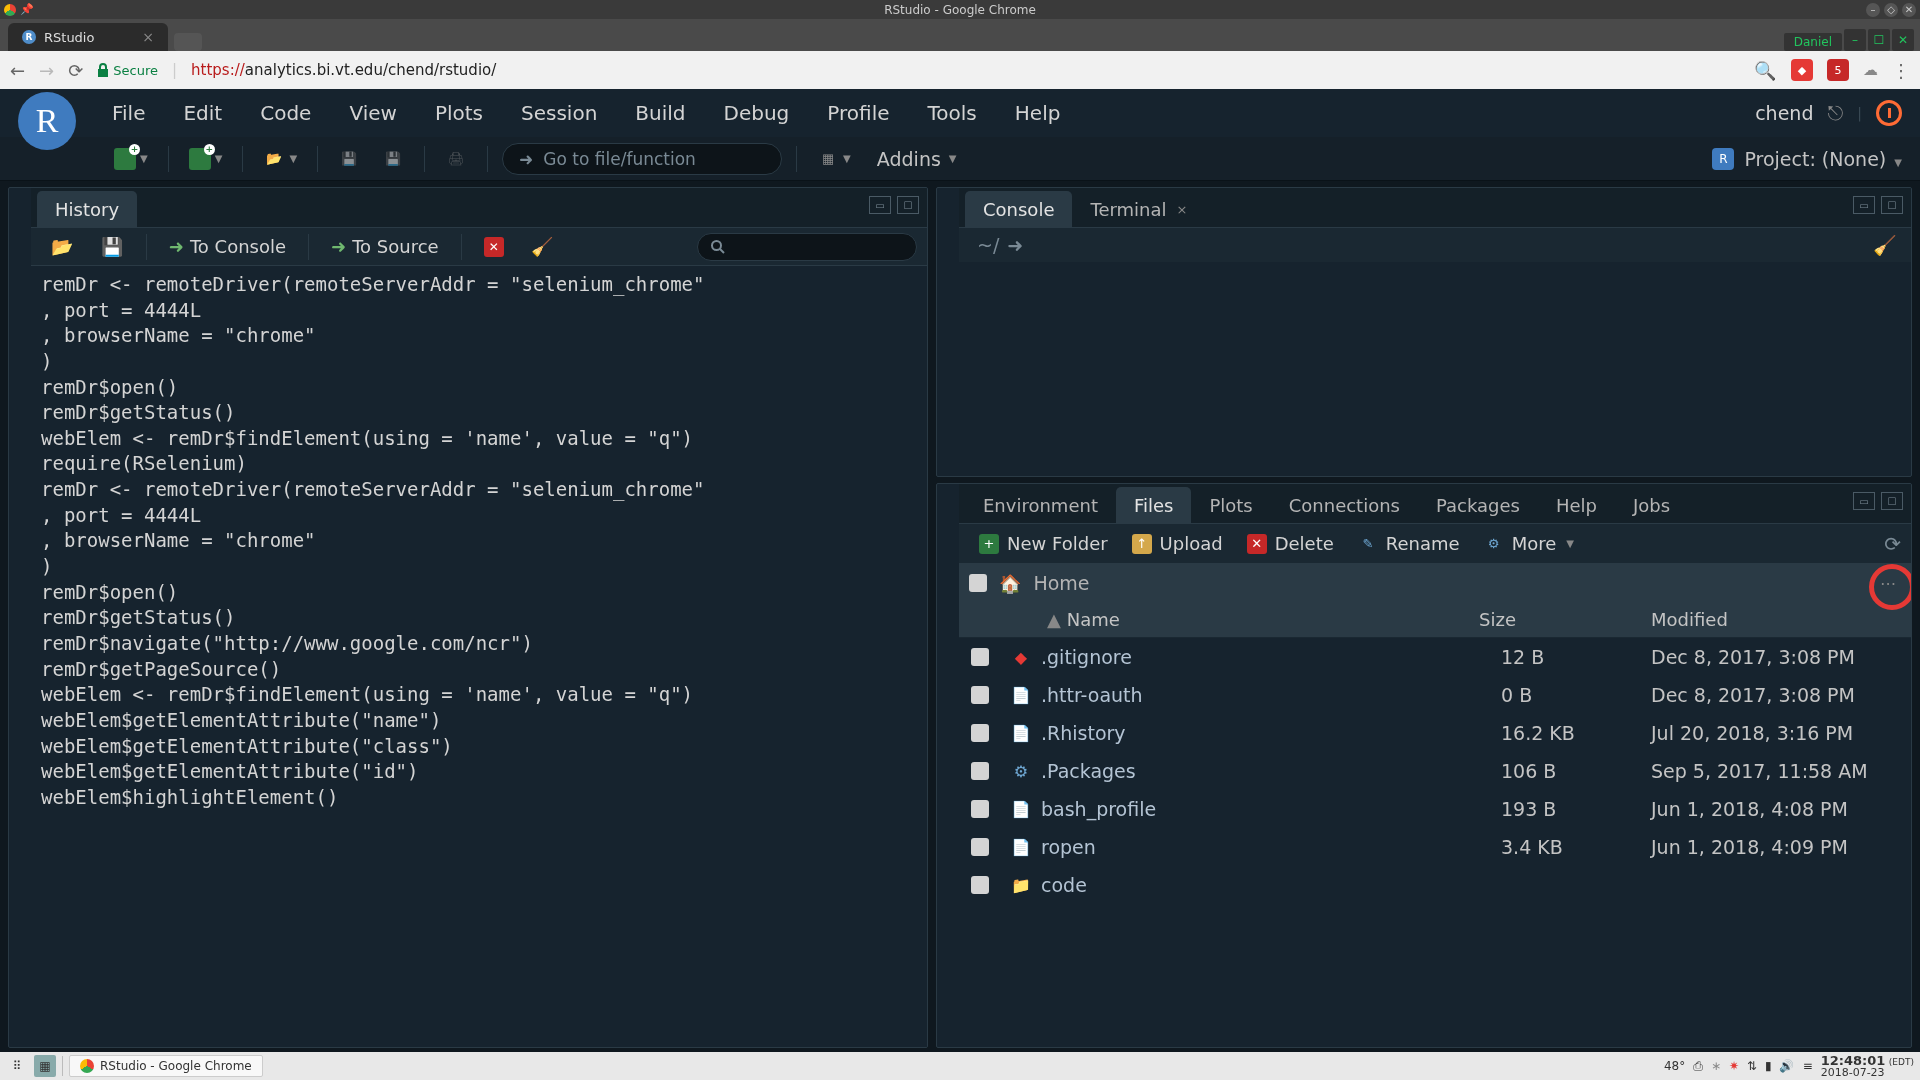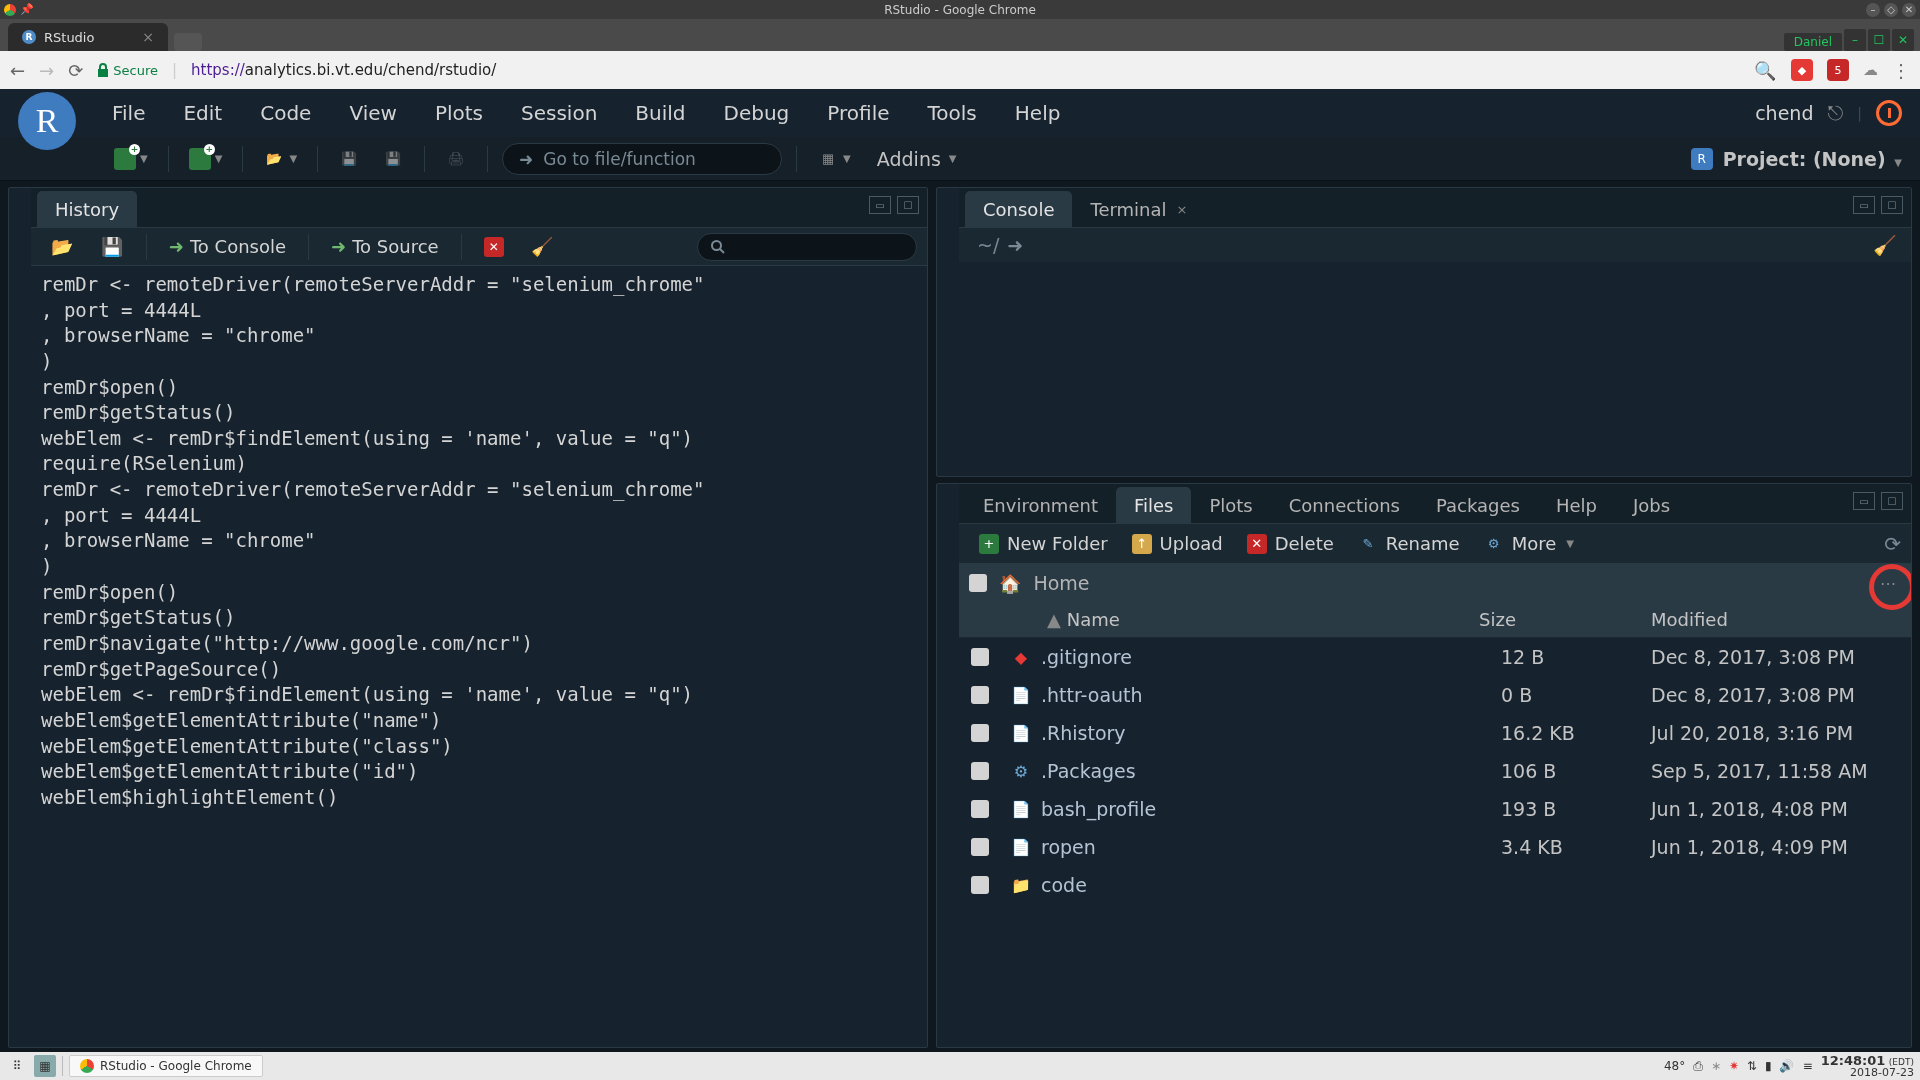--- a/index.html
+++ b/index.html
@@ -20,21 +20,21 @@
 .new-tab-shadow { width:28px; height:18px; background:#555; margin-left:6px; border-radius:4px; }
 .chrome-right { margin-left:auto; display:flex; align-items:flex-end; gap:2px; padding-right:6px; color:#22c55e; }
 .chrome-right .user { background:#333; padding:2px 10px; font-size:12px; border-radius:2px; }
 .chrome-right .wbtn { width:22px;height:22px;display:flex;align-items:center;justify-content:center;background:#333;border-radius:2px;font-size:12px;cursor:pointer; }
 
 
 .chrome-addr { height:38px; background:#f1f1f1; display:flex; align-items:center; padding:0 10px; gap:14px; color:#555; font-size:15px; }
 .chrome-addr .navbtn { cursor:pointer; font-size:18px; color:#666; }
 .chrome-addr .lock { color:#0b8043; font-size:13px; display:flex; align-items:center; gap:4px; }
 .chrome-addr .url { color:#222; font-size:15px; }
-.chrome-addr .url .proto { color:#4c1d95; }
+.chrome-addr .url .proto { color:#b91c1c; }
 .chrome-addr .spacer { flex:1; }
 .chrome-addr .ext { width:22px;height:22px;border-radius:4px;display:flex;align-items:center;justify-content:center;font-size:11px;color:#fff; }
 
 
 .rstudio { height:calc(1080px - 19px - 32px - 38px - 28px); background:#0f181f; display:flex; flex-direction:column; }
 .menubar { height:48px; background:#16232e; display:flex; align-items:center; padding:0 18px; gap:10px; }
 .rlogo { width:58px;height:58px;border-radius:50%;background:#3f7bbf;display:flex;align-items:center;justify-content:center;color:#fff;font-size:34px;font-family:Georgia,serif;margin-right:12px;margin-top:16px;position:relative;z-index:10; }
 .menubar .mitem { color:#d4d4d4; font-size:20px; padding:6px 14px; cursor:pointer; }
 .menubar .right { margin-left:auto; display:flex; align-items:center; gap:14px; }
 .menubar .right .user { color:#d4d4d4; font-size:19px; }
@@ -102,21 +102,21 @@
 .ft-row .c1 { width:40px; display:flex; justify-content:center; font-size:16px; }
 .ft-row .c2 { flex:1; color:#b4c4d4; cursor:pointer; }
 .ft-row .c3 { width:150px; color:#c4c4c4; }
 .ft-row .c4 { width:260px; color:#c4c4c4; }
 
 
 .taskbar { height:28px; background:#e8e8e8; display:flex; align-items:center; padding:0 6px; gap:6px; font-size:12px; color:#333; }
 .taskbar .tb-icon { width:22px;height:22px;display:flex;align-items:center;justify-content:center;cursor:pointer;border-radius:2px; }
 .taskbar .tb-task { height:22px;background:#f8f8f8;border:1px solid #ccc;border-radius:2px;display:flex;align-items:center;padding:0 10px;gap:6px; font-size:12px; }
 .taskbar .tb-right { margin-left:auto; display:flex; align-items:center; gap:8px; }
-.taskbar .clock { display:flex;flex-direction:column;align-items:flex-end;line-height:1; font-size:11px; }
+.taskbar .clock { display:flex;flex-direction:column;line-height:1; font-size:11px; }
 .taskbar .clock .time { font-size:13px; font-weight:bold; }
 
 svg { display:block; }
 </style>
 </head>
 <body>
 
 <div class="gnome-top">
   <div class="gnome-left-icons">
     <span class="chrome-dot"></span>
@@ -223,21 +223,21 @@
     <div class="tbtn">
         <span class="icon-box" style="color:#888;">▦</span>
         <span class="dd-arrow">▼</span>
       </div>
     <div class="addins">
         <span>Addins</span>
         <span class="dd-arrow">▼</span>
       </div>
     <div class="right">
       <span style="width:22px;height:22px;background:#3f7bbf;border-radius:4px;display:inline-flex;align-items:center;justify-content:center;color:#fff;font-size:12px;">R</span>
-      <span style="cursor:pointer;font-weight:bold;"><span>Project: (None)</span> <span class="dd-arrow">▼</span></span>
+      <span style="cursor:pointer;"><span>Project: (None)</span> <span class="dd-arrow">▼</span></span>
     </div>
   </div>
 
   <div class="panes">
 
     <div class="col col-left">
       <div class="pane" style="flex:1;">
         <div class="tabrow">
           <div class="tab active">
               <span>History</span>

